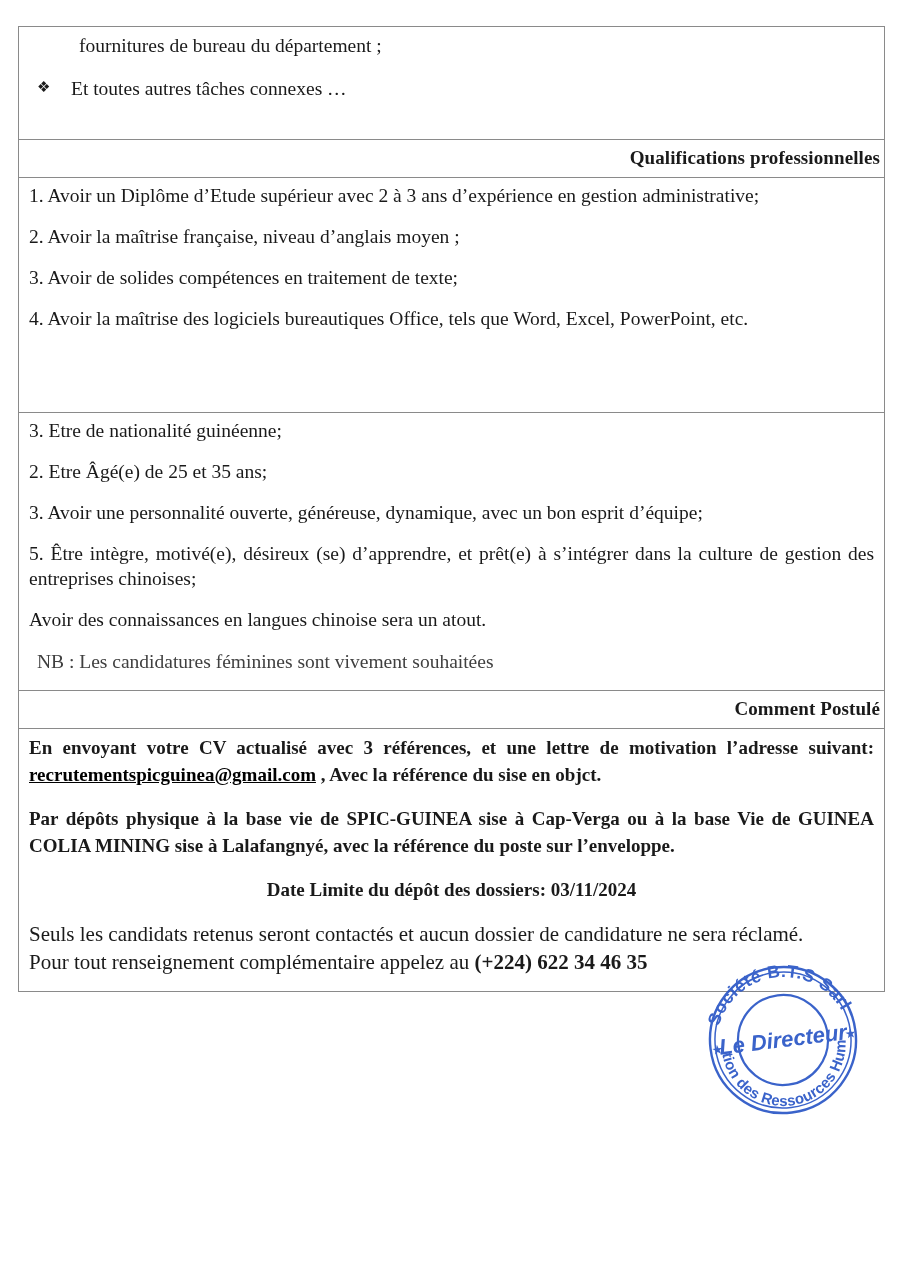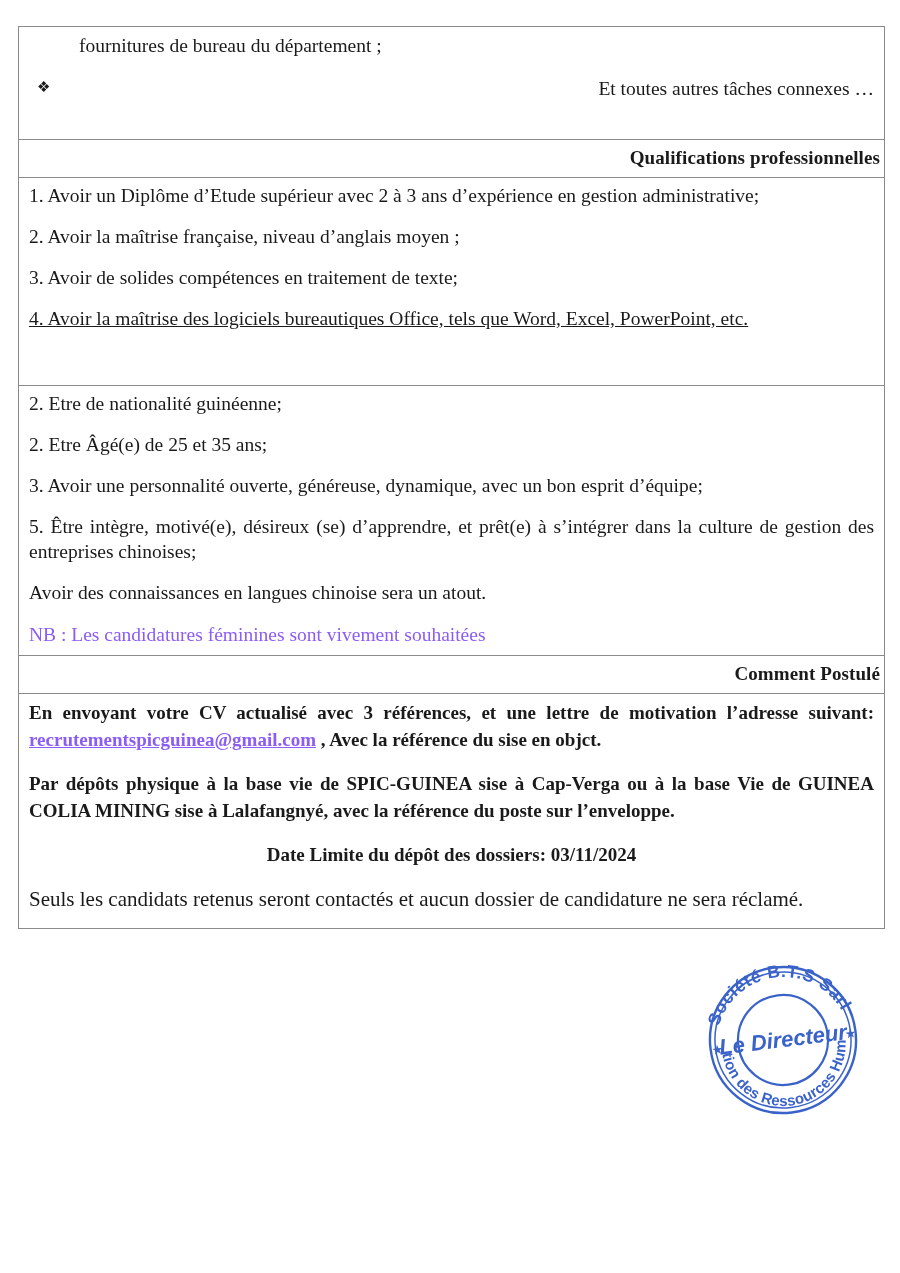--- a/index.html
+++ b/index.html
@@ -45,21 +45,21 @@
     padding: 7px 4px 8px 4px;
     border-bottom: 1px solid #8a8a8a;
     letter-spacing: .1px;
   }
 
   .para {
     font-size: 19.5px;
     line-height: 1.28;
     margin: 0 0 16px 0;
   }
-  .para:last-child { margin-bottom: 11px; text-decoration: underline; }
+  .para:last-child { margin-bottom: 18px; }
 
   .para.justified {
     text-align: justify;
     text-justify: inter-word;
   }
 
   .bullet-row {
     display: flex;
     align-items: flex-start;
     font-size: 19.5px;
@@ -68,55 +68,55 @@
   }
   .bullet-mark {
     width: 42px;
     flex: 0 0 42px;
     text-align: left;
     padding-left: 8px;
     font-size: 15px;
     box-sizing: border-box;
     line-height: 1.5;
   }
-  .bullet-text { flex: 1 1 auto; text-align: right; }
+  .bullet-text { flex: 1 1 auto; }
 
   .indent-line {
     padding-left: 50px;
     font-size: 19.5px;
     line-height: 1.3;
     margin: 0 0 18px 0;
   }
 
   .nb-red {
-    color: #8b5cf6;
-    font-size: 19.5px;
-    margin: 0;
+    color: #404040;
+    font-size: 19.5px;
+    margin: 8px;
     line-height: 1.3;
   }
 
   
   .sec-top { min-height: 96px; }
 
-  .sec-qual-body  { padding-bottom: 42px; }
+  .sec-qual-body  { padding-bottom: 62px; }
   .sec-autres-body{ padding-bottom: 8px; }
 
   
   .bold-para {
     font-weight: bold;
     font-size: 19px;
     line-height: 1.42;
     margin: 0 0 17px 0;
     text-align: justify;
     text-justify: inter-word;
   }
   .bold-para.nojust { text-align: center; }
 
   .email-link {
-    color: #8b5cf6;
+    color: #000000;
     text-decoration: underline;
     font-weight: bold;
   }
   .after-email {
     font-weight: bold;
   }
 
   .plain-para {
     font-size: 21px;
     line-height: 1.33;
@@ -157,21 +157,21 @@
 
     <div class="section-body sec-qual-body">
       <p class="para">1. Avoir un Diplôme d’Etude supérieur avec  2 à 3 ans d’expérience en gestion administrative;</p>
       <p class="para">2. Avoir la maîtrise française, niveau d’anglais moyen ;</p>
       <p class="para">3. Avoir  de solides compétences en traitement de texte;</p>
       <p class="para">4. Avoir la maîtrise des logiciels bureautiques Office, tels que Word, Excel, PowerPoint, etc.</p>
     </div>
 
 
     <div class="section-body sec-autres-body">
-      <p class="para">2. Etre de nationalité guinéenne;</p>
+      <p class="para">3. Etre de nationalité guinéenne;</p>
       <p class="para">2.  Etre Âgé(e) de 25 et 35 ans;</p>
       <p class="para">3. Avoir une personnalité ouverte, généreuse, dynamique, avec un bon esprit d’équipe;</p>
       <p class="para justified">5. Être intègre, motivé(e), désireux (se) d’apprendre, et prêt(e) à s’intégrer dans la culture de gestion des entreprises chinoises;</p>
       <p class="para">Avoir des connaissances en langues chinoise sera un atout.</p>
       <p class="nb-red">NB : Les candidatures féminines sont vivement souhaitées</p>
     </div>
 
     <div class="section-head">Comment Postulé</div>
 
     <div class="section-body tail-block">
@@ -179,20 +179,23 @@
       <p class="bold-para">
         <span>En envoyant votre CV actualisé avec 3 références, et une lettre de motivation   l’adresse suivant: </span><a class="email-link" href="#">recrutementspicguinea@gmail.com</a><span class="after-email"> , Avec la référence du sise en objct.</span>
       </p>
 
       <p class="bold-para">Par dépôts physique à la base vie de SPIC-GUINEA sise à Cap-Verga ou à la base Vie de GUINEA COLIA MINING sise à Lalafangnyé, avec la référence du poste sur l’enveloppe.</p>
 
       <p class="bold-para nojust">Date Limite du dépôt des dossiers: 03/11/2024</p>
 
       <p class="plain-para">Seuls les candidats retenus seront contactés et aucun dossier de candidature ne sera réclamé.</p>
 
+      <p class="plain-para">
+        <span>Pour tout renseignement complémentaire appelez au </span><span class="phone-bold">(+224) 622 34 46 35</span>
+      </p>
     </div>
 
   </div>
 
   <div class="stamp">
     <svg viewBox="0 0 172 160" xmlns="http://www.w3.org/2000/svg">
       <defs>
         <path id="arcTop" d="M 19,84 A 67,67 0 0 1 153,84" fill="none"></path>
         <path id="arcBottom" d="M 24,84 A 62,62 0 0 0 148,84" fill="none"></path>
       </defs>

